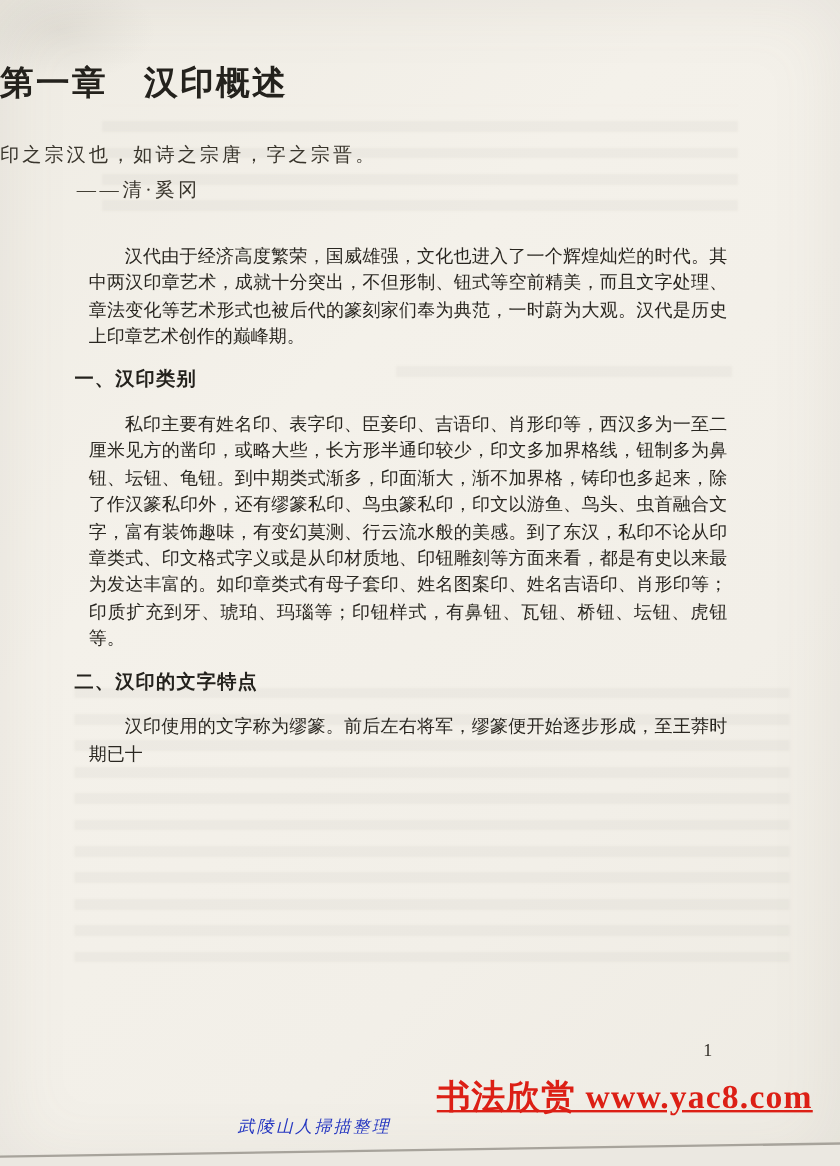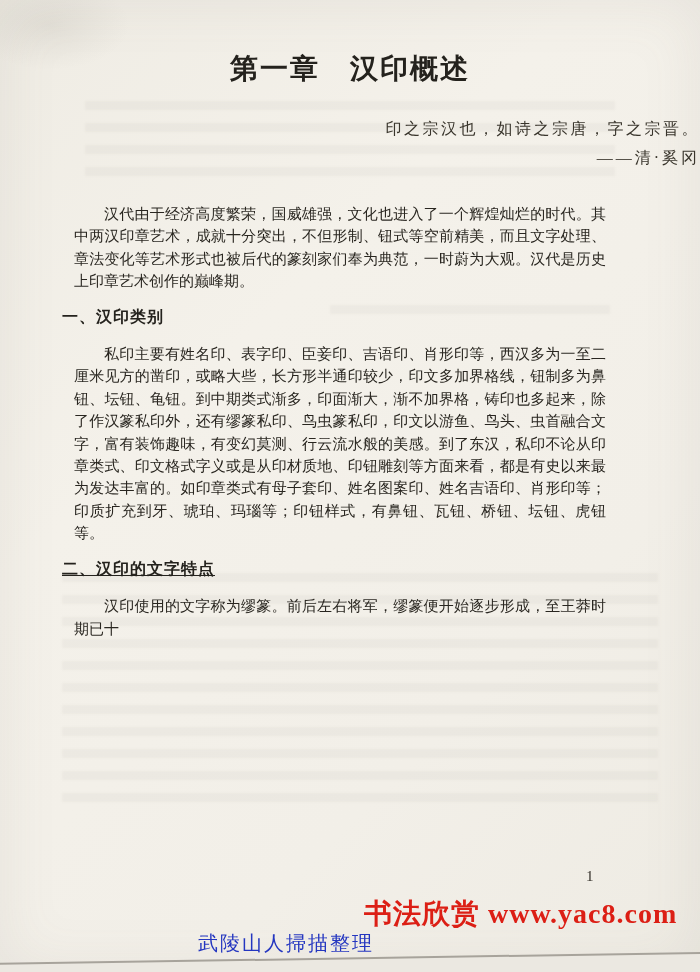--- a/index.html
+++ b/index.html
@@ -18,60 +18,61 @@
     position:absolute;
     background:repeating-linear-gradient(180deg, rgba(0,0,0,0) 0 13px, rgba(125,118,104,0.05) 13px 22px);
     filter:blur(1px);
   }
   .smudge{
     position:absolute;border-radius:50%;
     background:radial-gradient(closest-side, rgba(110,105,95,0.10), rgba(110,105,95,0));
   }
   .chapter-title{
     position:absolute;top:50px;left:0;width:100%;
-    text-align:center;
+    text-align:left;
     font-family:"Liberation Sans", sans-serif;
     font-weight:bold;font-size:28px;letter-spacing:2px;
     color:#24221d;
   }
   .epigraph{
     position:absolute;top:119px;left:0;width:100%;
-    text-align:right;color:#39352c;
+    text-align:left;color:#39352c;
   }
   .epigraph .line{
     font-size:16px;letter-spacing:2.5px;
   }
   .epigraph .attrib{
     margin-top:8px;font-size:16px;letter-spacing:3px;
-    padding-left:92px;
+    padding-left:64px;
   }
   .content{
     position:absolute;left:62px;top:191px;width:556px;
     font-size:15px;line-height:22.4px;color:#292620;
     text-align:justify;text-justify:inter-ideograph;
   }
   .content p{margin:12px;text-indent:2em;}
   .content h2{
     font-family:"Liberation Sans", sans-serif;
     font-size:16px;font-weight:bold;color:#24221d;
     margin:13px 0 15px;letter-spacing:1px;
   }
-  .content h2.second{text-decoration:underline;}
+  .content h2.second{}
   .page-number{
     position:absolute;left:586px;top:868px;
     font-size:15px;color:#34312a;
   }
   .watermark{
     position:absolute;left:364px;top:895px;
     font-size:28px;letter-spacing:1px;font-weight:bold;
     white-space:nowrap;
+    text-decoration:underline;
   }
   .scanner-note{
     position:absolute;left:198px;top:930px;
-    font-size:20px;letter-spacing:2px;white-space:nowrap;
+    font-size:14px;letter-spacing:2px;white-space:nowrap;font-style:italic;
   }
   .page-edge{
     position:absolute;top:963px;left:-8px;width:724px;height:34px;
     background:#ebe8e1;
     border-top:2px solid #a7a39b;
     transform:rotate(-0.9deg);transform-origin:left top;
   }
 </style>
 </head>
 <body>

